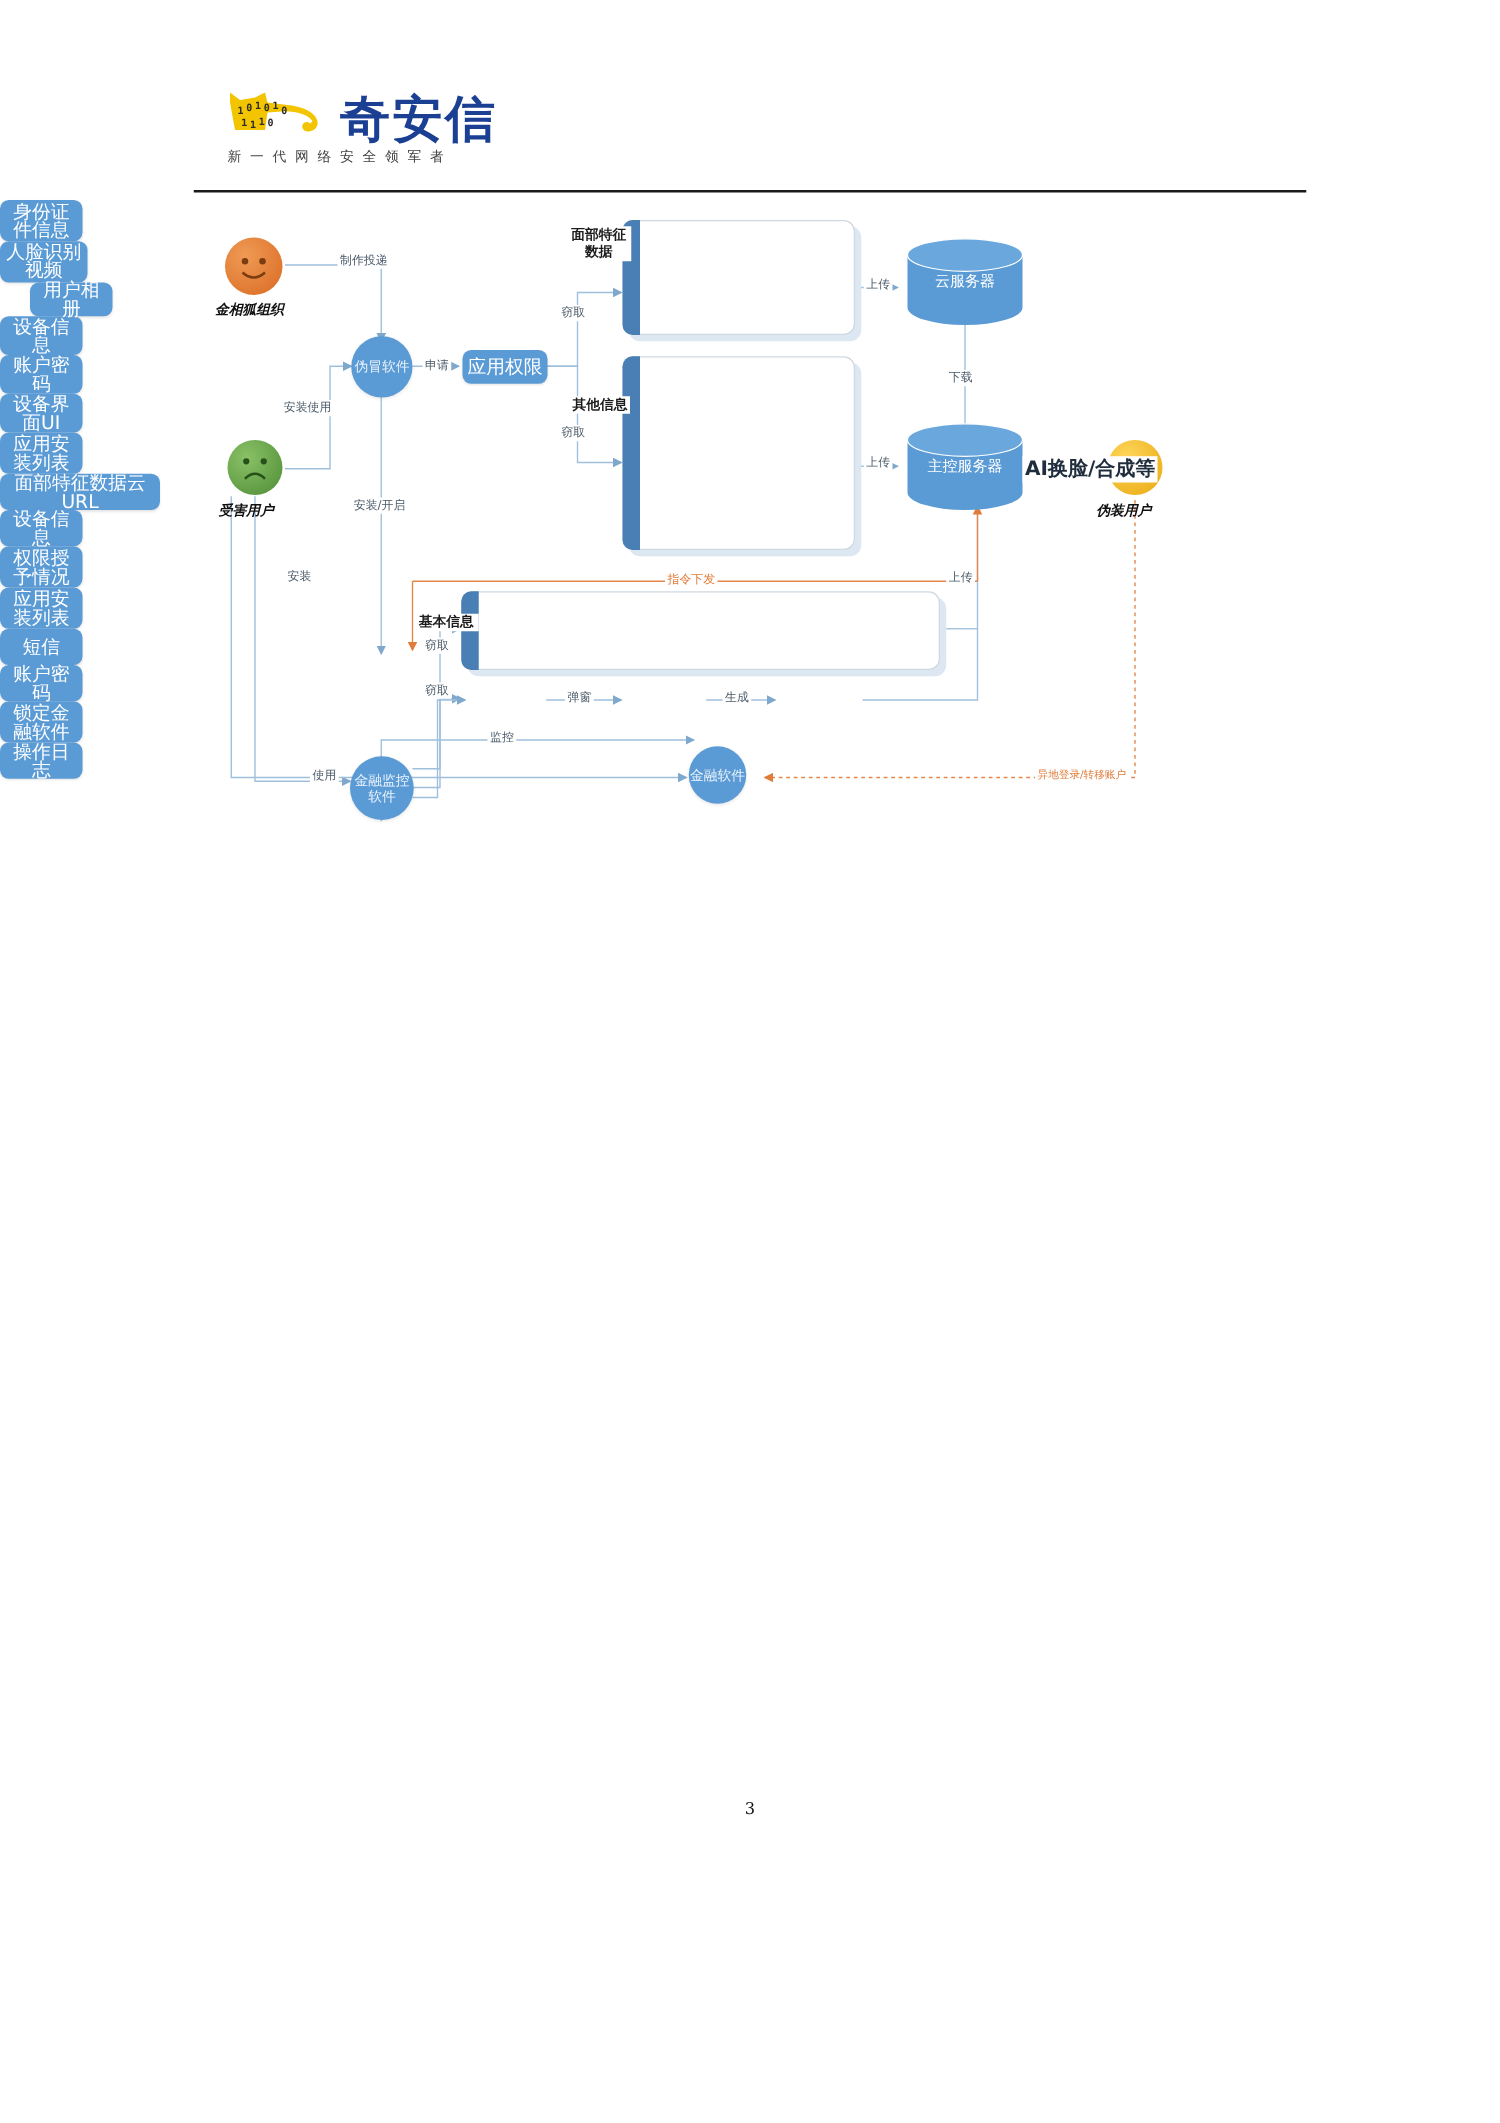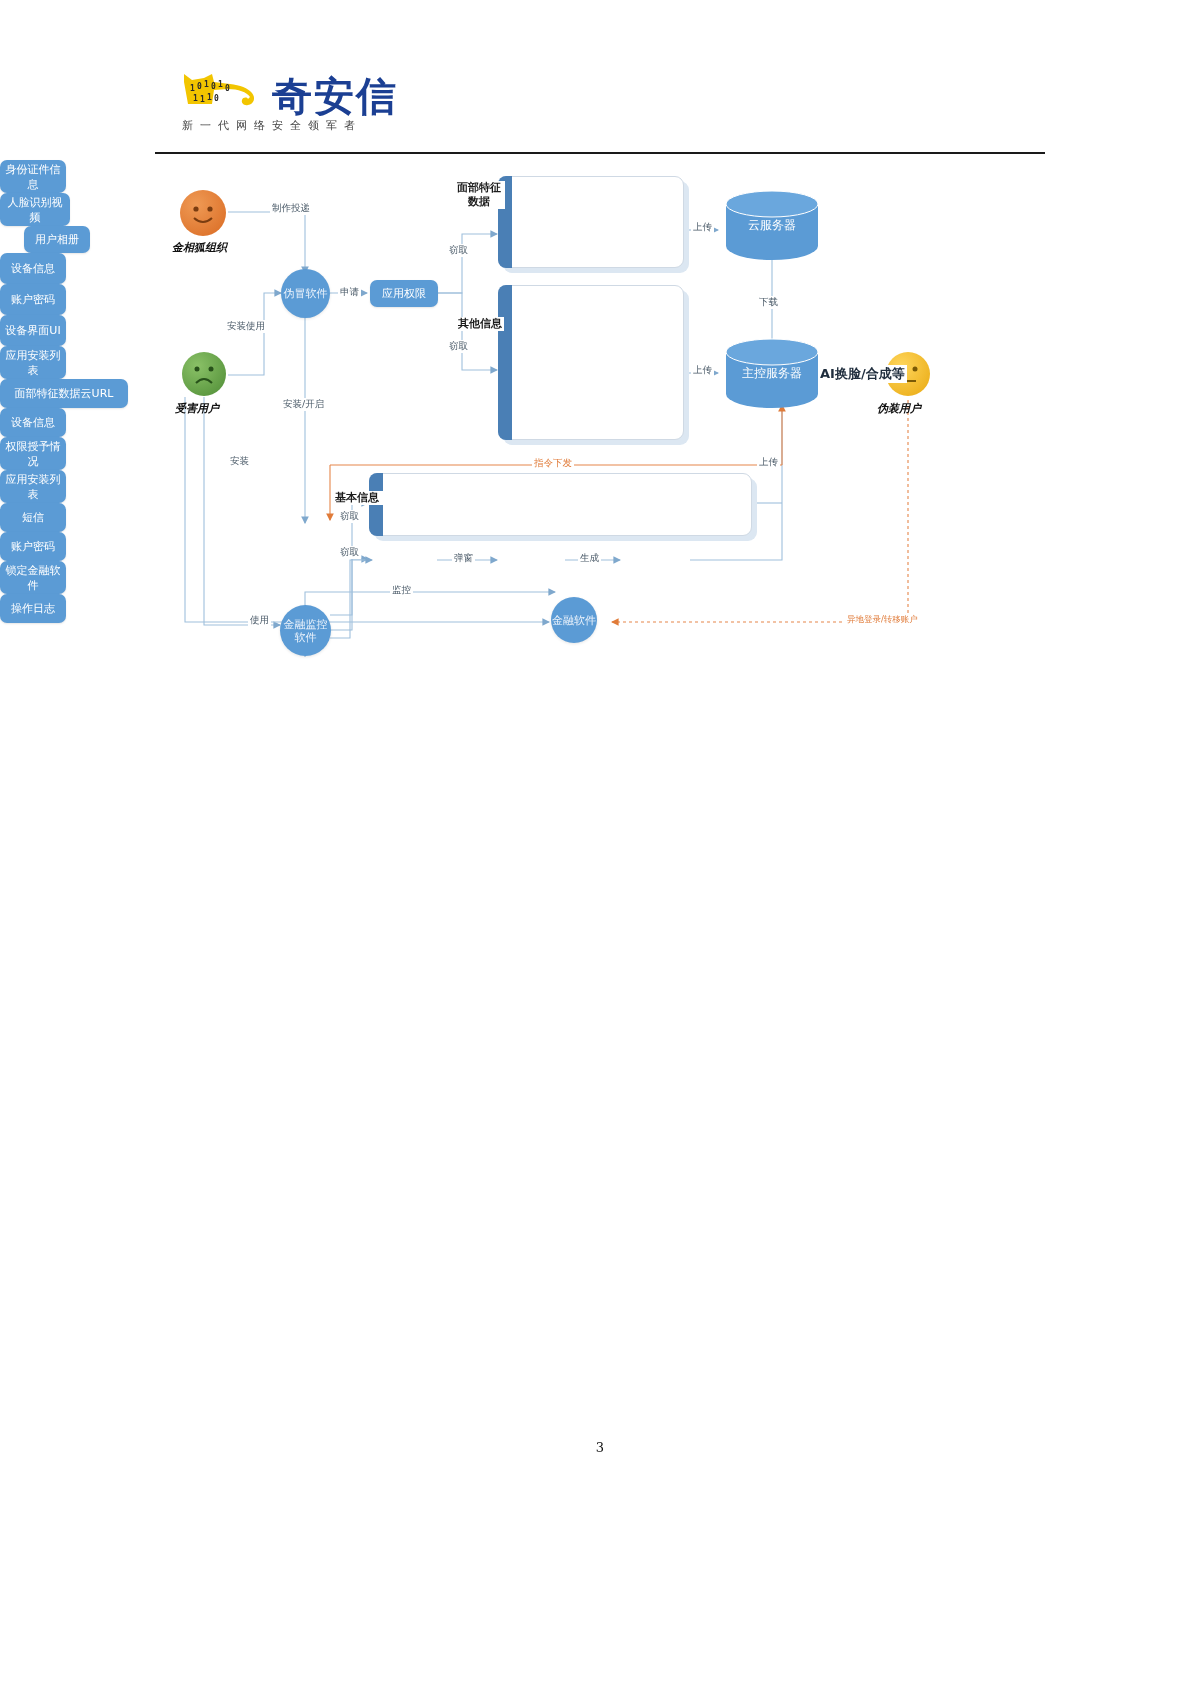--- a/index.html
+++ b/index.html
@@ -26,21 +26,21 @@
 
   
   .diagram { position:absolute; left:0; top:160px; width:1200px; height:520px; }
   .diagram svg { position:absolute; left:0; top:0; }
 
   
   .node { position:absolute; }
   .rbox {
     background:#5b9bd5; color:#ffffff; border-radius:7px;
     display:flex; align-items:center; justify-content:center; text-align:center;
-    font-size:11px; font-family:"DejaVu Sans", sans-serif; line-height:15px;
+    font-size:15px; font-family:"DejaVu Sans", sans-serif; line-height:15px;
     padding:12px 4px;
     box-shadow:0 1px 2px rgba(0,0,0,0.10);
   }
   .circle {
     background:#5b9bd5; color:#eaf2fb; border-radius:50%;
     display:flex; align-items:center; justify-content:center; text-align:center;
     font-size:11px; line-height:13px; font-family:"DejaVu Sans", sans-serif;
     box-shadow:0 1px 3px rgba(0,0,0,0.10);
   }
   .cyl { position:absolute;text-decoration:underline; }
@@ -53,21 +53,21 @@
   .actor-label {
     position:absolute; font-size:11px; font-weight:bold; font-style:italic;
     color:#111; white-space:nowrap; font-family:"DejaVu Sans", sans-serif;
   }
 
   .edge-label {
     position:absolute; font-size:9.5px; color:#4a5a68; white-space:nowrap;
     background:#ffffff; padding:0 2px; font-family:"DejaVu Sans", sans-serif;
   }
   .edge-label.orange { color:#e07b39; }
-  .edge-label.dark { color:#1f2d3d; font-weight:bold; font-size:13px; }
+  .edge-label.dark { color:#1f2d3d; font-weight:bold; font-size:16px; }
 
   .group-label {
     position:absolute; font-size:11px; font-weight:bold; color:#1c1c1c;
     text-align:center; line-height:14px; font-family:"DejaVu Sans", sans-serif;
     background:#fff; padding:0 1px;
   }
 
   
   .panel { position:absolute; background:#ffffff; border:1px solid #cfd9e4; border-radius:9px; }
   .panel-tab { position:absolute; background:#4a7fb5; border-radius:8px 0 0 8px; }
@@ -286,17 +286,17 @@
     <div class="edge-label" style="left:691px; top:61px;">上传</div>
     <div class="edge-label" style="left:691px; top:204px;">上传</div>
     <div class="edge-label" style="left:757px; top:296px;">上传</div>
     <div class="edge-label" style="left:757px; top:136px;">下载</div>
     <div class="edge-label dark" style="left:818px; top:205px;">AI换脸/合成等</div>
     <div class="edge-label orange" style="left:532px; top:297px;">指令下发</div>
     <div class="edge-label" style="left:452px; top:392px;">弹窗</div>
     <div class="edge-label" style="left:578px; top:392px;">生成</div>
     <div class="edge-label" style="left:390px; top:424px;">监控</div>
     <div class="edge-label" style="left:248px; top:454px;">使用</div>
-    <div class="edge-label orange" style="left:828px; top:454px; font-size:8.5px;margin-left:17px;">异地登录/转移账户</div>
+    <div class="edge-label orange" style="left:828px; top:454px; font-size:8.5px;">异地登录/转移账户</div>
   </div>
 
   <div class="page-num">3</div>
 </div>
 
 </body></html>

